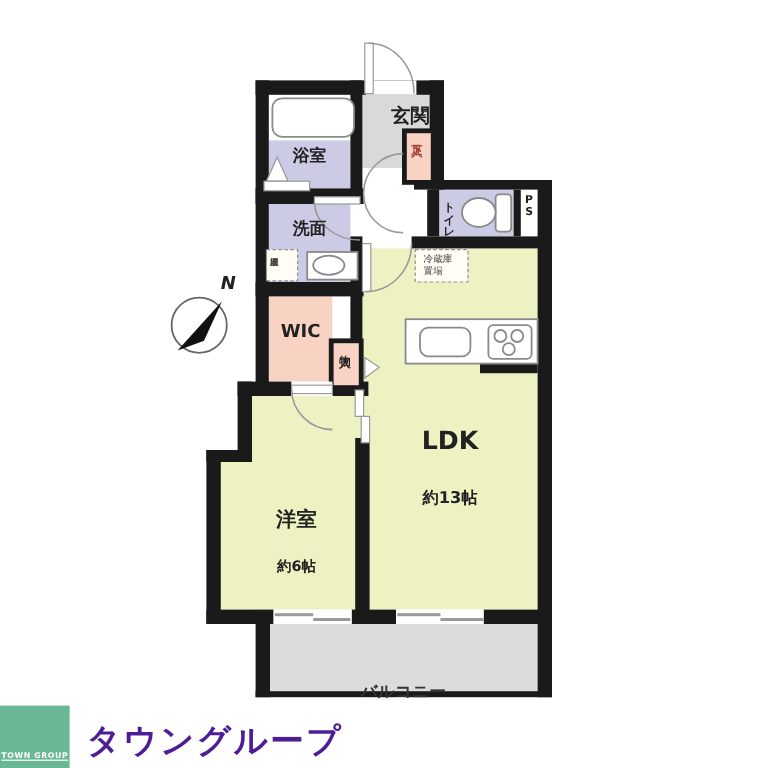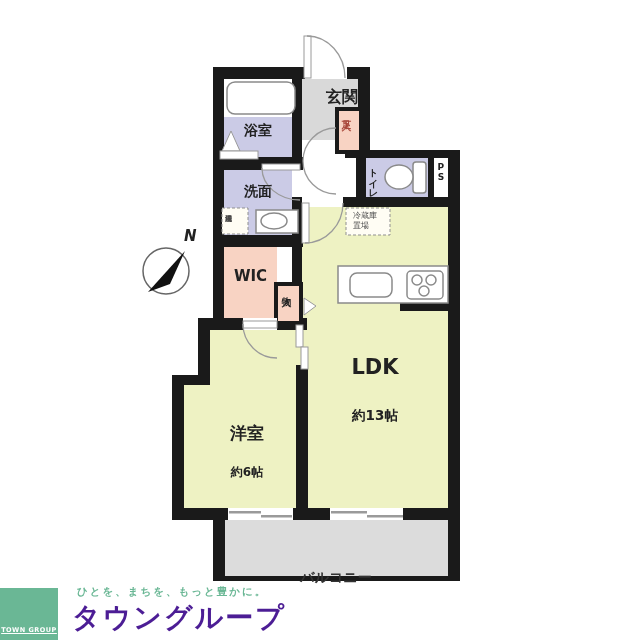--- a/index.html
+++ b/index.html
@@ -157,16 +157,15 @@
   <div class="lbl vtext" style="left:281px;top:289px;height:31px;font-size:9.5px;">物入</div>
   <div class="lbl center" style="left:330px;top:356px;width:90px;font-size:21px;">LDK</div>
   <div class="lbl center" style="left:330px;top:408px;width:90px;font-size:13.5px;">約13帖</div>
   <div class="lbl center" style="left:202px;top:424px;width:90px;font-size:17px;">洋室</div>
   <div class="lbl center" style="left:207px;top:466px;width:80px;font-size:12px;">約6帖</div>
   <div class="lbl center" style="left:261px;top:538px;width:150px;font-size:14px;color:#333;margin-top:32px;">バルコニー</div>
   <div class="lbl" style="left:184px;top:228px;font-size:15px;font-style:italic;">N</div>
 
   <div class="logo-square"></div>
   <div class="logo-name">TOWN GROUP</div>
-  <div class="tagline">ひとを、まちを、もっと豊かに。</div>
   <div class="brand">タウングループ</div>
 
 </div>
 
 </body></html>

